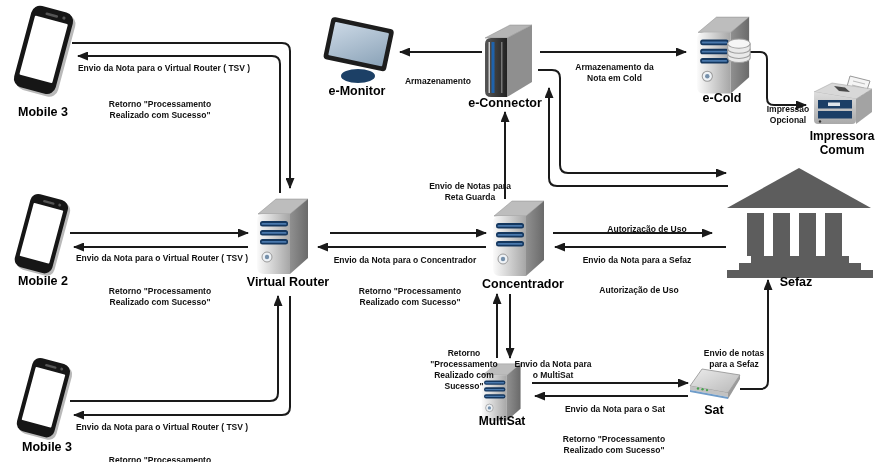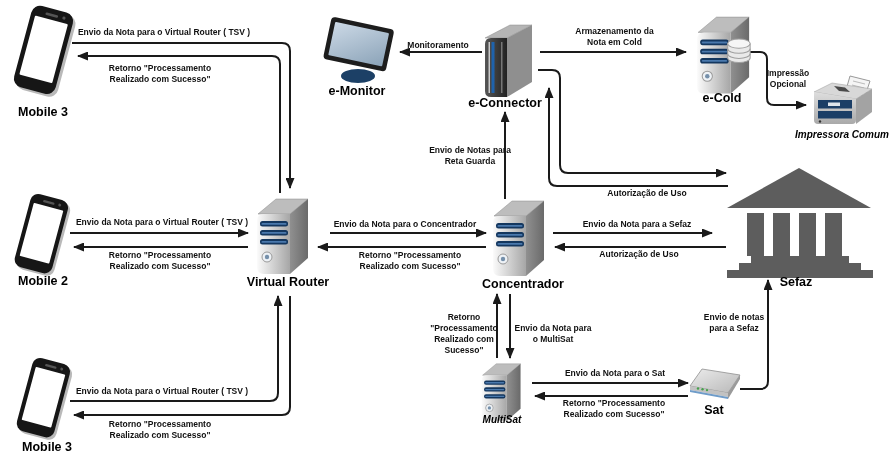--- a/index.html
+++ b/index.html
@@ -2,27 +2,27 @@
 <html><head>
 <meta charset="utf-8">
 <style>
   html,body{margin:0;padding:0;background:#ffffff;}
   #stage{
     position:relative;width:893px;height:462px;background:#ffffff;overflow:hidden;
     font-family:"Liberation Sans", sans-serif;
   }
   .el{
     position:absolute;font-size:8.5px;font-weight:bold;color:#111;
-    text-align:center;line-height:1.3;white-space:pre-line;
+    text-align:center;line-height:1.3;white-space:pre-line;margin-top:36px;
   }
   .nl{
     position:absolute;font-size:12.5px;font-weight:bold;color:#000;
     text-align:center;white-space:pre-line;
   }
-  .nl.small{font-size:10px;font-style:italic;}
+  .nl.small{font-size:12px;}
   svg{position:absolute;left:0;top:0;}
 </style>
 </head>
 <body>
 
 <div id="stage">
 
   <svg width="893" height="462" viewBox="0 0 893 462">
     <defs>
       <marker id="arr" markerWidth="11" markerHeight="9" refX="10" refY="4.5" orient="auto" markerUnits="userSpaceOnUse">
@@ -209,21 +209,21 @@
 
   <div class="el" style="left:76px;top:27px;width:176px">Envio da Nota para o Virtual Router ( TSV )</div>
   <div class="el" style="left:96px;top:63px;width:128px">Retorno "Processamento
 Realizado com Sucesso"</div>
   <div class="el" style="left:74px;top:217px;width:176px">Envio da Nota para o Virtual Router ( TSV )</div>
   <div class="el" style="left:98px;top:250px;width:124px">Retorno "Processamento
 Realizado com Sucesso"</div>
   <div class="el" style="left:74px;top:386px;width:176px">Envio da Nota para o Virtual Router ( TSV )</div>
   <div class="el" style="left:98px;top:419px;width:124px">Retorno "Processamento
 Realizado com Sucesso"</div>
-  <div class="el" style="left:398px;top:40px;width:80px">Monitoramento</div>
+  <div class="el" style="left:398px;top:40px;width:80px">Armazenamento</div>
   <div class="el" style="left:562px;top:26px;width:105px">Armazenamento da
 Nota em Cold</div>
   <div class="el" style="left:758px;top:68px;width:60px">Impressão
 Opcional</div>
   <div class="el" style="left:426px;top:145px;width:88px">Envio de Notas para
 Reta Guarda</div>
   <div class="el" style="left:598px;top:188px;width:98px">Autorização de Uso</div>
   <div class="el" style="left:330px;top:219px;width:150px">Envio da Nota para o Concentrador</div>
   <div class="el" style="left:346px;top:250px;width:128px">Retorno "Processamento
 Realizado com Sucesso"</div>

